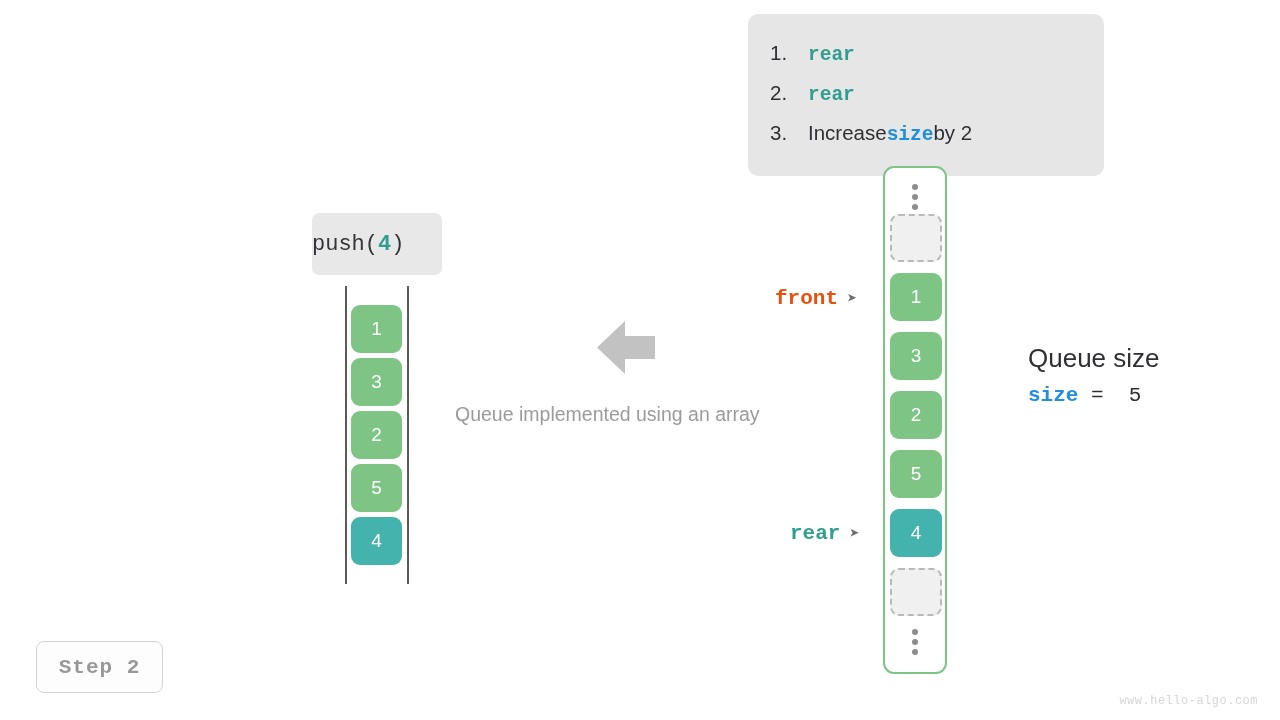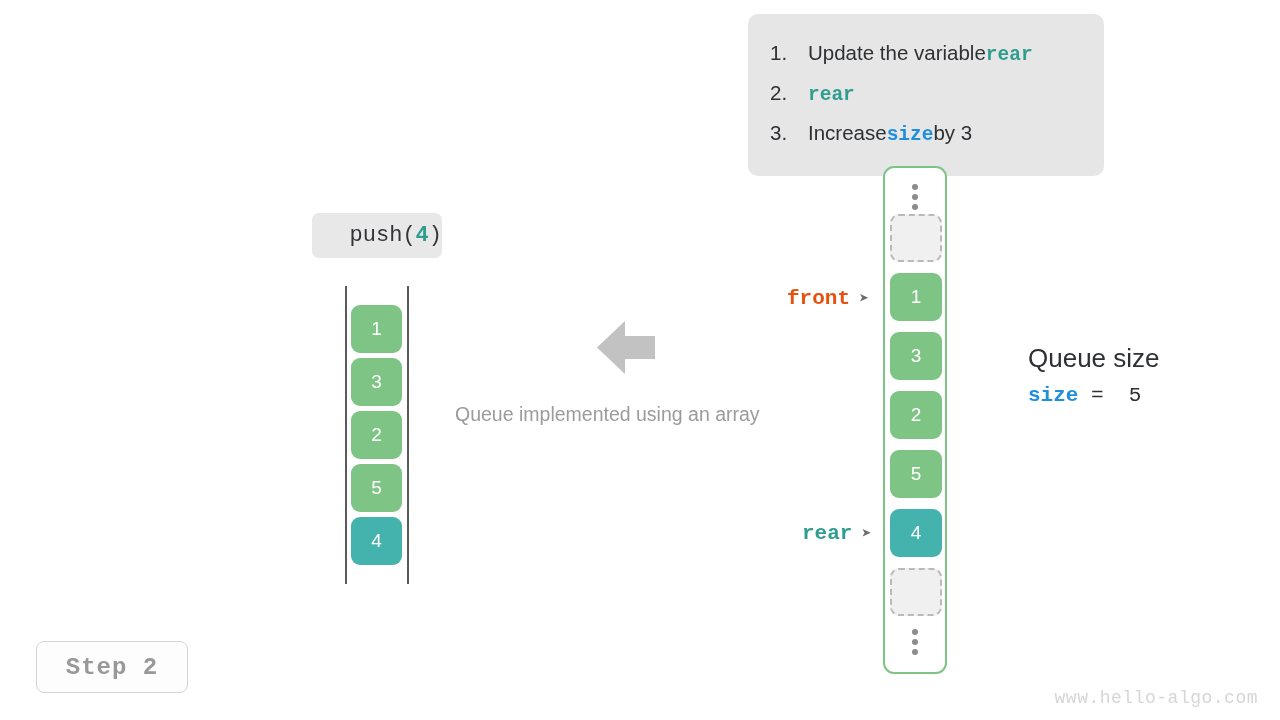--- a/index.html
+++ b/index.html
@@ -49,26 +49,26 @@
     font-size: 19.5px;
   }
   .instr-txt { color: #2f3033; }
 
   
   .push-label {
     position: absolute;
     left: 312px;
     top: 213px;
     width: 130px;
-    height: 45px;
+    height: 62px;
     background: #e8e8e8;
     border-radius: 7px;
     display: flex;
     align-items: center;
-    justify-content: flex-end;
+    justify-content: flex-start;
     font-family: "Liberation Mono", "DejaVu Sans Mono", monospace;
     font-size: 22px;
     color: #333438;
   }
   .push-label .arg { color: #2f9e8f; font-weight: bold; }
 
   
   .left-array { position: absolute; left: 345px; top: 286px; width: 64px; height: 298px; }
   .rail {
     position: absolute;
@@ -167,21 +167,20 @@
 
   
   .ptr {
     position: absolute;
     display: flex;
     align-items: center;
     font-family: "Liberation Mono", "DejaVu Sans Mono", monospace;
     font-size: 21px;
     font-weight: bold;
     white-space: nowrap;
-    margin-left: 12px;
   }
   .ptr .ptr-arrow {
     margin-left: 9px;
     color: #6e6e6e;
     font-size: 17px;
     font-weight: normal;
   }
   .ptr-front { left: 775px; top: 287px; color: #e8500e; }
   .ptr-rear  { left: 790px; top: 522px; color: #2f9e8f; }
 
@@ -195,66 +194,65 @@
     color: #2f3033;
     white-space: pre;
   }
   .size-expr .kw { color: #1f8fdd; font-weight: bold; }
 
   
   .step-badge {
     position: absolute;
     left: 36px;
     top: 641px;
-    width: 152px;
+    width: 127px;
     height: 52px;
     border: 1px solid #d4d4d4;
     border-radius: 8px;
     background: #fdfdfd;
     display: flex;
     align-items: center;
     justify-content: center;
     font-family: "Liberation Mono", "DejaVu Sans Mono", monospace;
-    font-size: 24px;
+    font-size: 21px;
     font-weight: bold;
     color: #989898;
     letter-spacing: 1px;
   }
 
   
   .watermark {
     position: absolute;
     right: 22px;
     bottom: 12px;
     font-family: "Liberation Mono", "DejaVu Sans Mono", monospace;
-    font-size: 18px;
+    font-size: 12px;
     color: #d6d6d6;
     letter-spacing: 0.5px;
   }
 </style>
 </head>
 <body>
 
 <div class="instructions">
   <div class="instr-row">
     <span class="instr-num">1.</span>
-    <span class="instr-txt">Update the variable </span>
     <span class="kw-rear">rear</span>
     <span class="instr-txt"></span>
   </div>
   <div class="instr-row">
     <span class="instr-num">2.</span>
     <span class="kw-rear">rear</span>
     <span class="instr-txt"></span>
   </div>
   <div class="instr-row">
     <span class="instr-num">3.</span>
     <span class="instr-txt">Increase </span>
     <span class="kw-size">size</span>
-    <span class="instr-txt"> by 3</span>
+    <span class="instr-txt"> by 2</span>
   </div>
 </div>
 
 <div class="push-label">
   <span>push(</span>
     <span class="arg">4</span>
     <span>)</span>
 </div>
 
 <div class="left-array">

